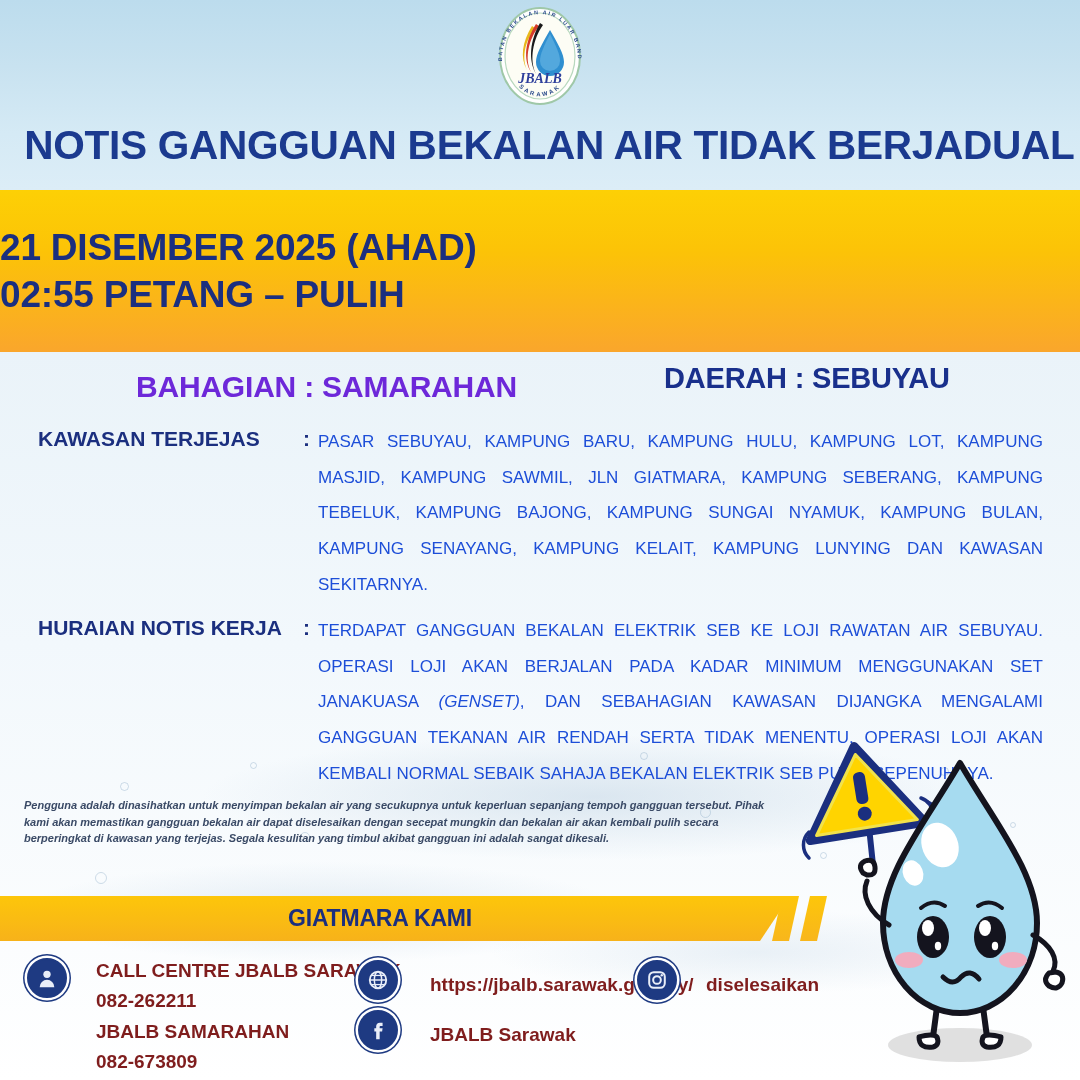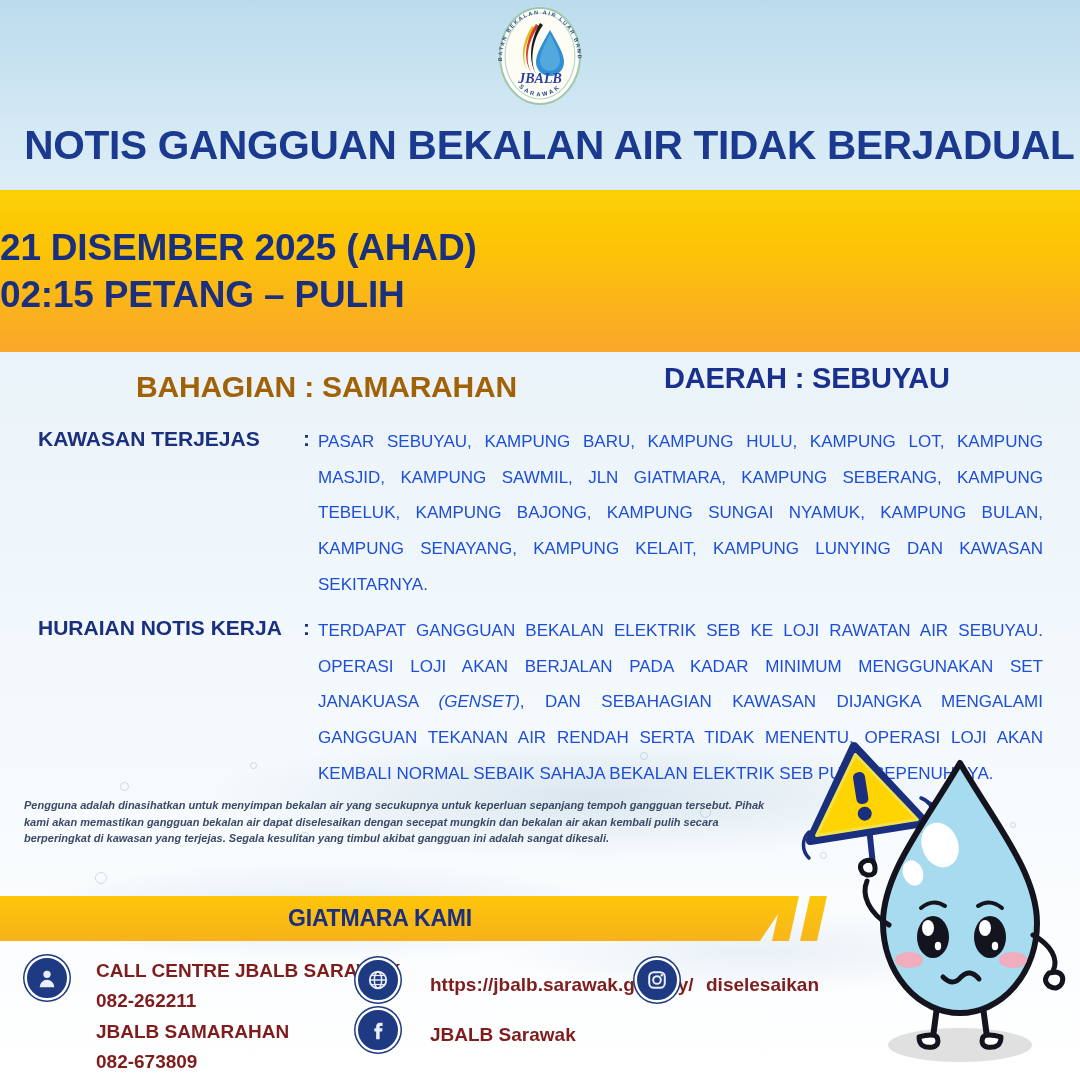--- a/index.html
+++ b/index.html
@@ -59,21 +59,21 @@
     pointer-events:none;
   }
   .bubble { position:absolute; border-radius:50%; border:1.5px solid rgba(150,180,205,0.45); }
 
   
   .content { position:absolute; left:0; top:352px; width:1080px; }
 
   .regionrow { position:relative; height:62px; }
   .bahagian {
     position:absolute; left:136px; top:18px;
-    font-size:30px; font-weight:bold; color:#a16207; letter-spacing:-0.2px;
+    font-size:30px; font-weight:bold; color:#6d28d9; letter-spacing:-0.2px;
   }
   .daerah {
     position:absolute; left:664px; top:10px;
     font-size:29px; font-weight:bold; color:#19308c; letter-spacing:-0.2px;
   }
 
   .field { position:relative; margin-top:10px; }
   .field-label {
     position:absolute; left:38px; top:3px; width:250px;
     font-size:21px; font-weight:bold; color:#1b2f7f; letter-spacing:0px;
@@ -166,21 +166,21 @@
       </svg>
     </div>
 
     <div class="title-bar">
       <div class="title">NOTIS GANGGUAN BEKALAN AIR TIDAK BERJADUAL</div>
     </div>
   </div>
 
   <div class="dateband">
     <div class="dline">21 DISEMBER 2025 (AHAD)</div>
-    <div class="dline">02:15 PETANG – PULIH</div>
+    <div class="dline">02:55 PETANG – PULIH</div>
   </div>
 
   <div class="watermark">
     <div class="bubble" style="left:120px; top:430px; width:9px; height:9px;"></div>
     <div class="bubble" style="left:160px; top:470px; width:6px; height:6px;"></div>
     <div class="bubble" style="left:95px;  top:520px; width:12px; height:12px;"></div>
     <div class="bubble" style="left:250px; top:410px; width:7px; height:7px;"></div>
     <div class="bubble" style="left:300px; top:480px; width:10px; height:10px;"></div>
     <div class="bubble" style="left:640px; top:400px; width:8px; height:8px;"></div>
     <div class="bubble" style="left:700px; top:455px; width:11px; height:11px;"></div>

